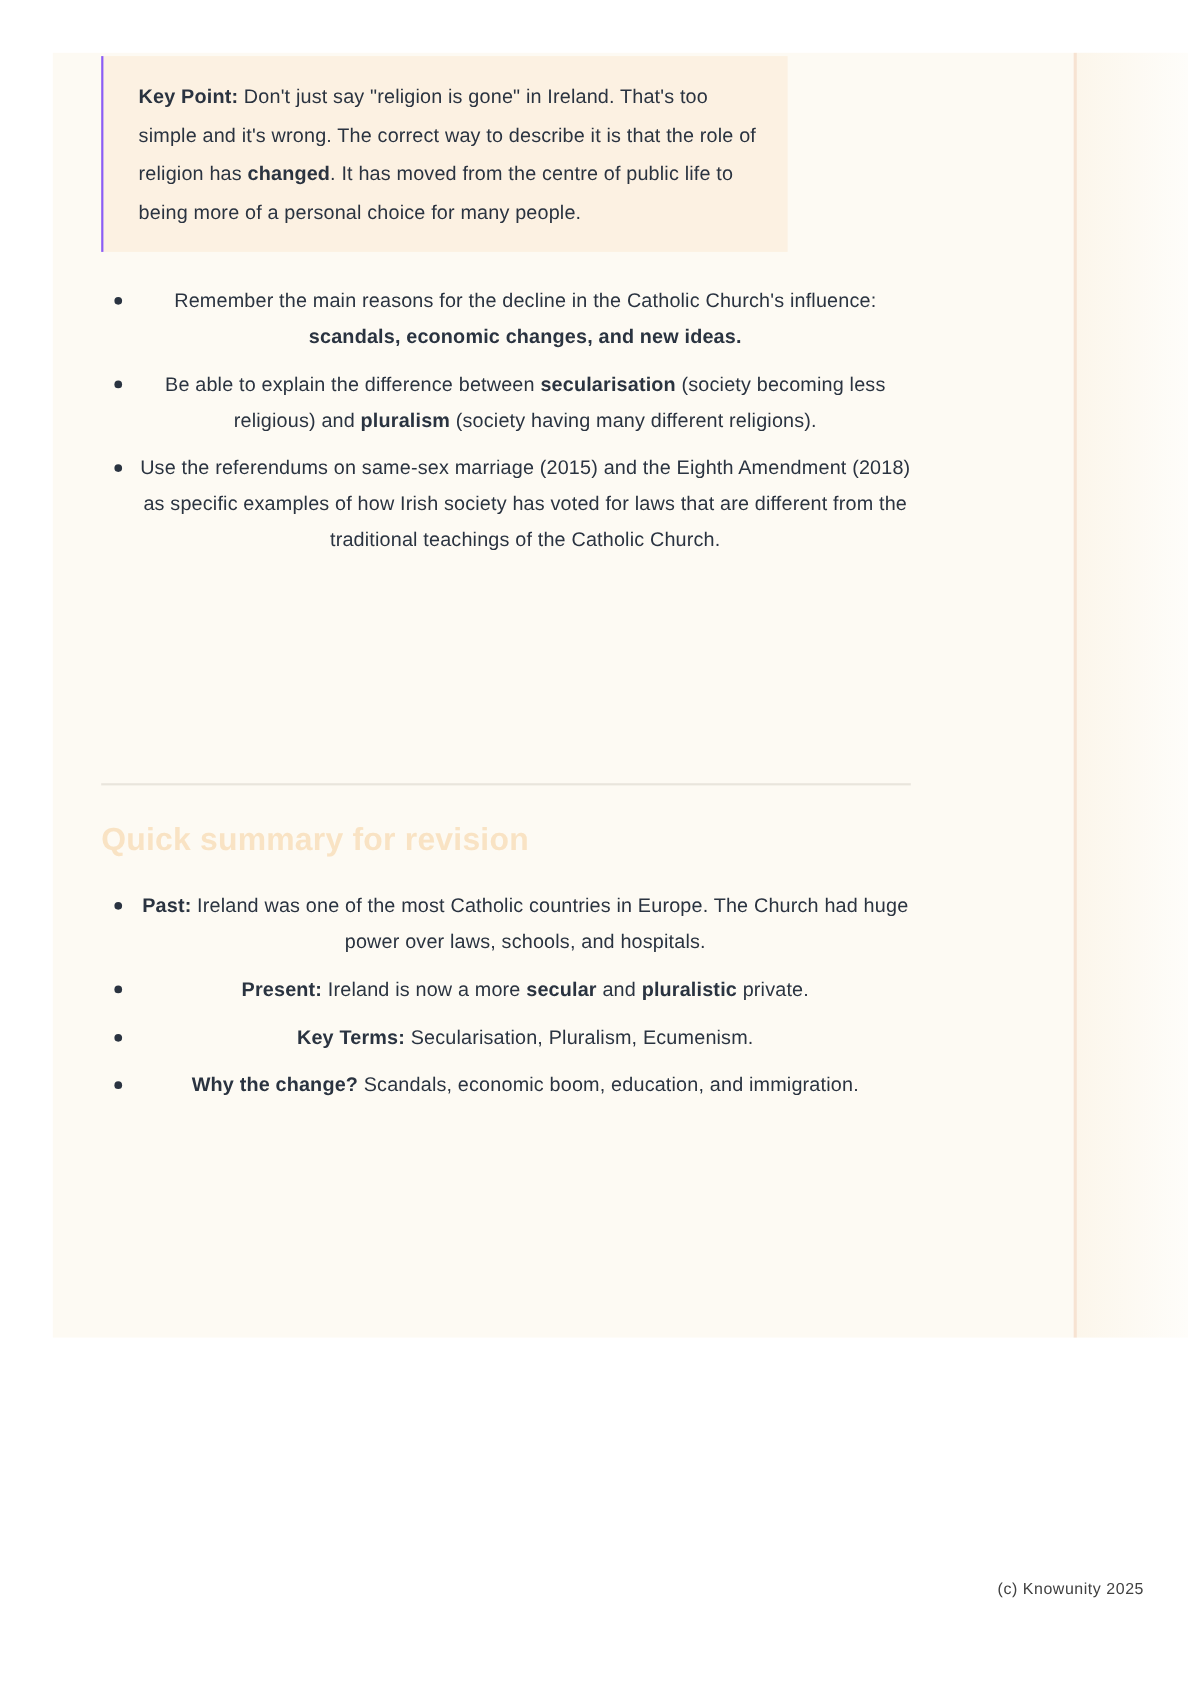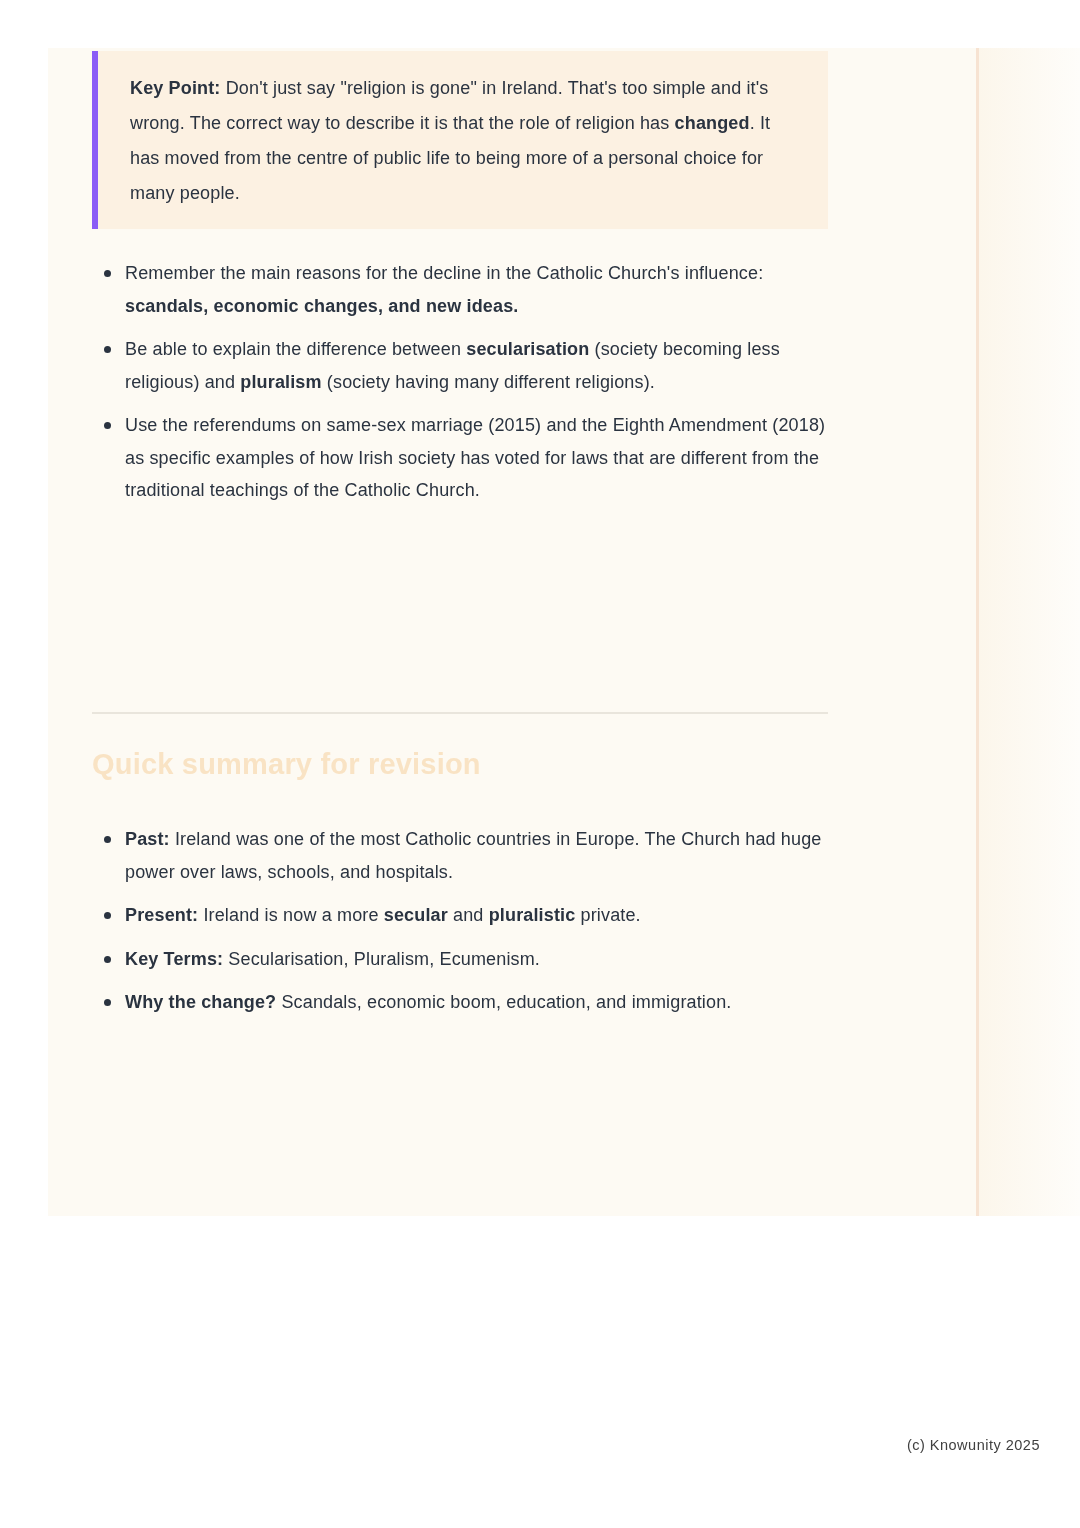--- a/index.html
+++ b/index.html
@@ -42,24 +42,24 @@
     top: 48px;
     width: 101px;
     height: 1168px;
     background: linear-gradient(to right, #FCF6EB, #FEFDFA);
   }
   
   .callout {
     position: absolute;
     left: 44px;
     top: 3px;
-    width: 736px;
+    width: 624px;
     box-sizing: border-box;
     background: #FCF1E2;
-    border-left: 6px solid #8b5cf6;
+    border-left: 2px solid #8b5cf6;
     padding: 20px 28px 18px 32px;
   }
   .callout p {
     margin: 0;
     font-size: 18px;
     line-height: 35px;
     color: #2A3340;
     letter-spacing: 0.15px;
   }
   
@@ -71,33 +71,34 @@
     padding: 0;
     list-style: none;
     font-size: 18px;
     line-height: 32.5px;
     color: #2A3340;
     letter-spacing: 0.15px;
   }
   .bullets li {
     position: relative;
     margin: 0 0 11px 0;
+    text-align: center;
   }
   .bullets li::before {
     content: "";
     position: absolute;
     left: -21px;
     top: 13px;
     width: 7px;
     height: 7px;
     border-radius: 50%;
     background: #2A3340;
   }
   .tips-list { top: 209px; }
-  .summary-list { top: 759px; margin-top: 16px; }
+  .summary-list { top: 759px; }
   .divider {
     position: absolute;
     left: 44px;
     top: 664px;
     width: 736px;
     height: 0;
     margin: 0;
     border: none;
     border-top: 2px solid #E9E5DC;
   }

